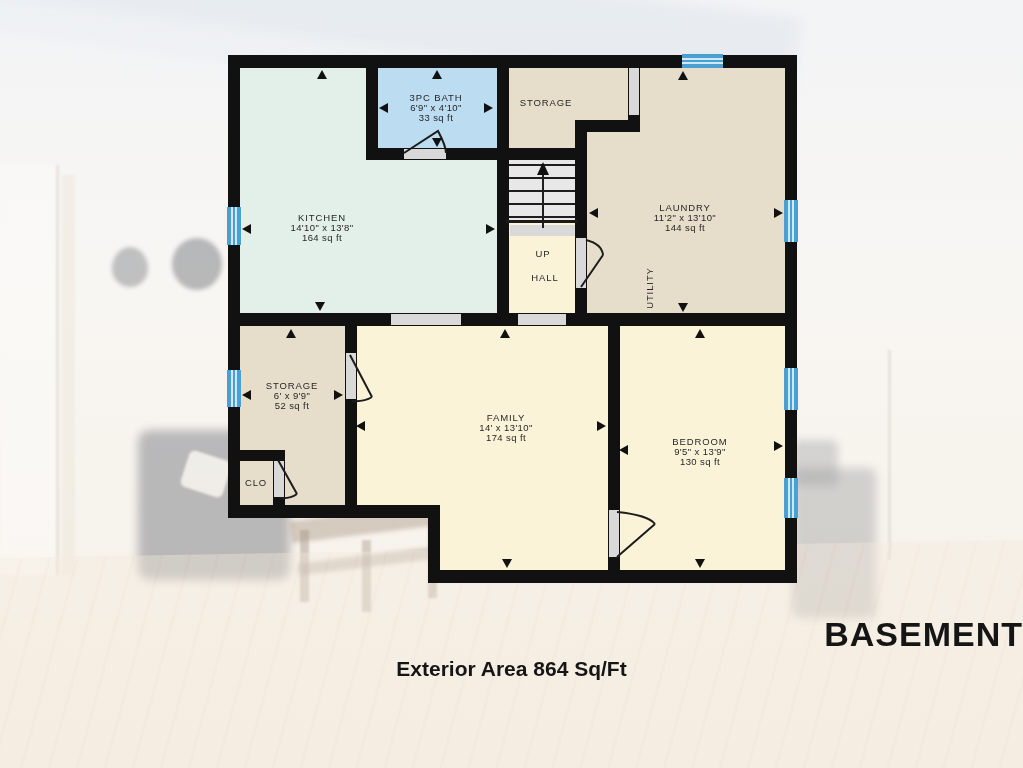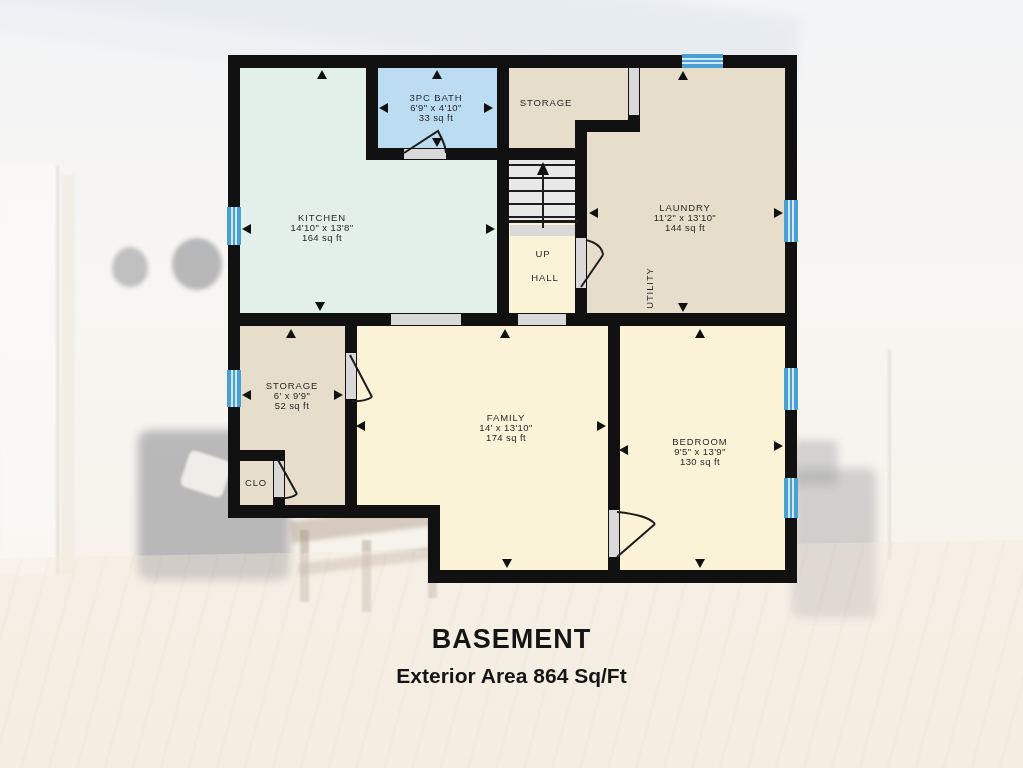--- a/index.html
+++ b/index.html
@@ -31,21 +31,21 @@
   
   svg.plan { position:absolute; left:0; top:0; }
   .wall   { fill:#111; }
   .door-line { stroke:#1c1c1c; stroke-width:2; fill:none; }
   .tread  { stroke:#1e1e1e; stroke-width:2; }
   .arrow  { fill:#111; }
   .lbl { font-family:"Liberation Sans",sans-serif; font-size:9.5px; fill:#262626; text-anchor:middle; letter-spacing:.4px; }
   .lbl-name { letter-spacing:.9px; }
   
   .title-block { position:absolute; left:0; top:615px; width:100%; text-align:center; color:#151515; }
-  .title-main  { font-size:27px; font-weight:bold; letter-spacing:1px; margin:9px; }
+  .title-main  { font-size:34px; font-weight:bold; letter-spacing:1px; margin:0;text-align:right; }
   .title-sub   { font-size:21px; font-weight:600; margin:3px 0 4px; }
 </style>
 </head>
 <body>
 
 <div class="canvas">
 
   <div class="bg">
     <div class="ceiling-beam"></div>
     <div class="ceiling-beam2"></div>

